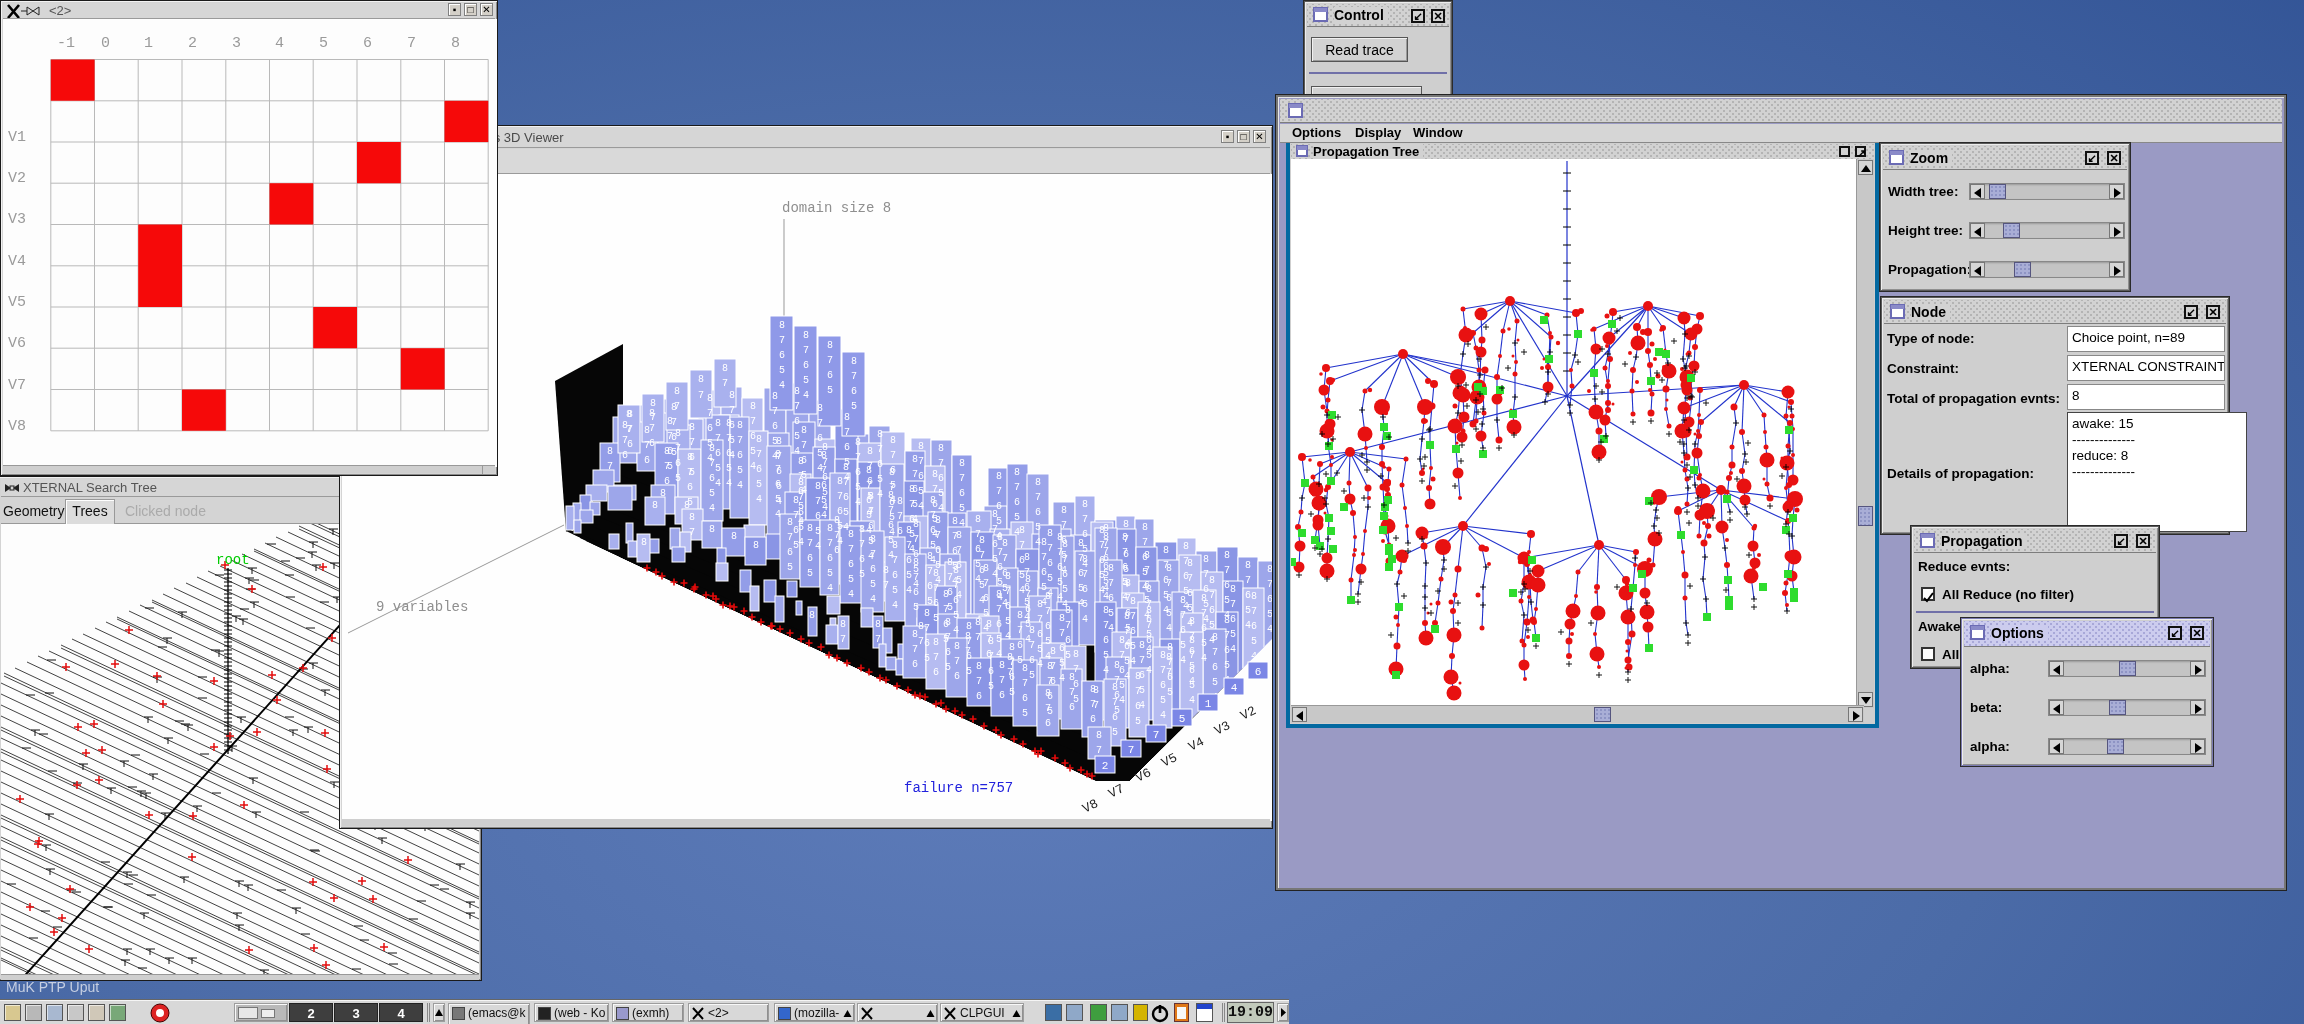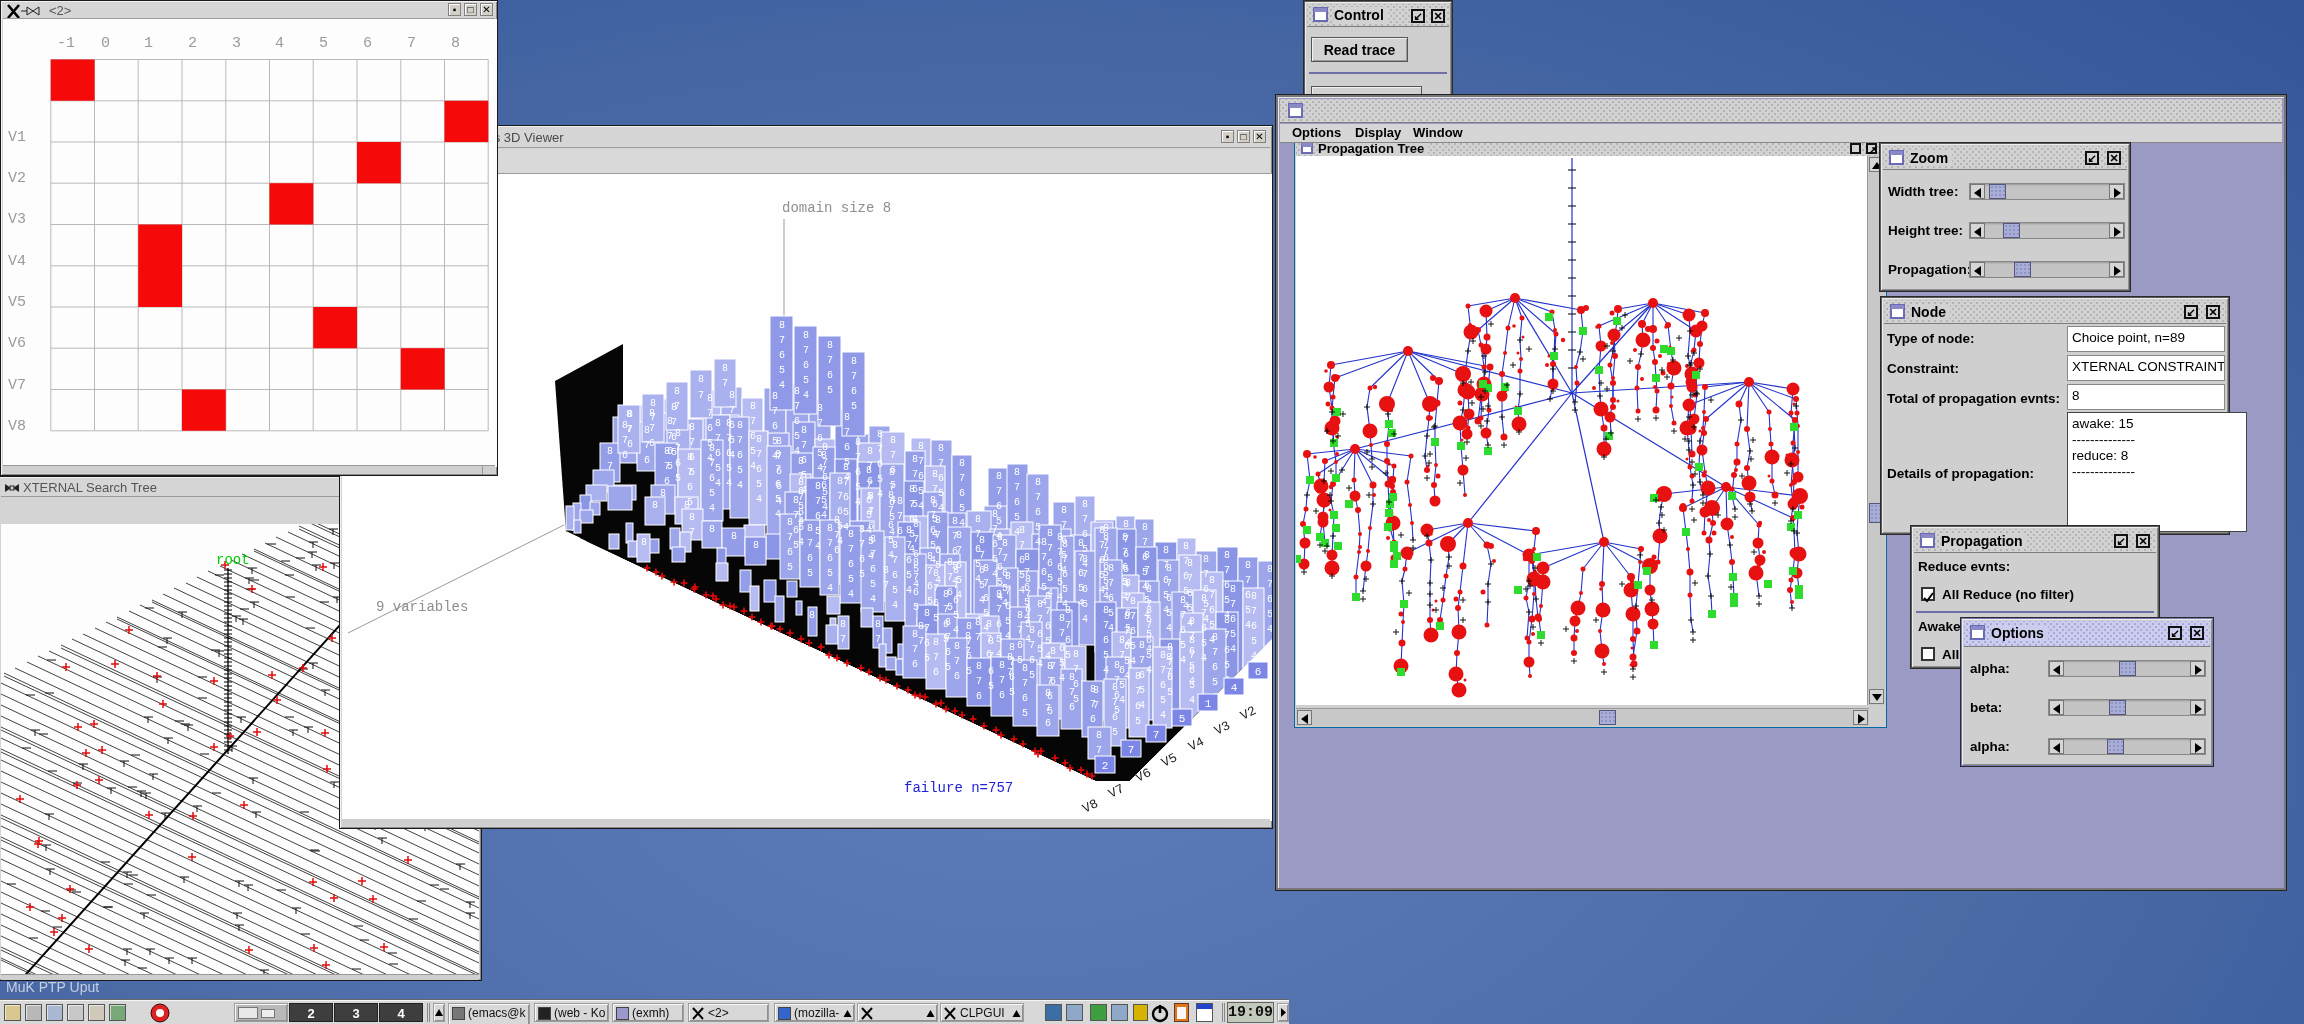--- a/index.html
+++ b/index.html
@@ -31,20 +31,25 @@
 .fld{position:absolute;background:#fff;border:1px solid #888;font-size:13.5px;line-height:16px;color:#000;padding:3px 2px 0 4px;white-space:nowrap;overflow:hidden}
 .tsk{position:absolute;border:1px solid #9d9d9d;box-shadow:inset 1px 1px 0 #f8f8f8,inset -1px -1px 0 #909090;background:#d8d8d8}
 </style></head><body>
 <div class="abs" style="left:0;top:139px;width:3px;height:36px;background:#111"></div>
 <div class="abs" style="left:6px;top:979px;color:#c6cfe2;font-size:14px">MuK PTP Uput</div>
 <div class="xwin" style="left:-2px;top:476px;width:484px;height:505px;z-index:3">
     <div class="xtit" style="height:18px;line-height:18px"><span style="margin-left:22px">XTERNAL Search Tree</span><svg width="16" height="12" style="position:absolute;left:3px;top:3px">
         <path d="M1 2l6 4-6 4zM15 2l-6 4 6 4z" fill="#222"></path>
         <rect x="6" y="4" width="4" height="4" fill="none" stroke="#222"></rect>
       </svg></div>
+    <div class="abs" style="left:2px;top:21px;right:2px;height:26px;background:#d4d4d4;border-bottom:1px solid #999">
+      <div class="abs" style="left:0;top:2px;width:62px;height:24px;font-size:14px;color:#111;padding:3px 0 0 2px">Geometry</div>
+      <div class="abs" style="left:64px;top:1px;width:50px;height:25px;border:1px solid #999;border-bottom:none;background:#dcdcdc;box-shadow:inset 1px 1px 0 #fff;font-size:14px;color:#111;text-align:center;padding-top:3px">Trees</div>
+      <div class="abs" style="left:124px;top:2px;width:90px;font-size:14px;color:#aaa;padding-top:3px">Clicked node</div>
+    </div>
     <div class="abs" style="left:2px;top:47px;width:478px;height:450px;background:#fdfdfd"></div>
     <svg width="478" height="450" style="position:absolute;left:2px;top:47px">
       <defs>
         <path id="rp" d="M-4 0h8M0 -4v8" stroke="#e40c0c" stroke-width="1.5" fill="none"></path>
       </defs>
       <g stroke="#111" stroke-width="0.8">
         <line x1="377" y1="-38" x2="478" y2="10"></line>
         <line x1="377" y1="-35" x2="478" y2="12"></line>
         <line x1="366" y1="-32" x2="478" y2="21"></line>
         <line x1="355" y1="-26" x2="478" y2="32"></line>
@@ -1674,34 +1679,34 @@
       <div class="abs" style="right:12px;top:0;width:1px;height:8px;background:#999"></div>
     </div>
   </div>
 <div class="mwin" style="left:1304px;top:1px;width:148px;height:140px;z-index:2">
     <div class="mtit" style="height:23px">
       <div class="mico" style="top:3px"></div>
       <div class="mtxt" style="top:3px">Control</div>
       <div class="mbtn" style="right:24px">↙</div>
       <div class="mbtn" style="right:4px">✕</div>
     </div>
-    <div class="abs" style="left:6px;top:35px;width:97px;height:25px;background:#d2d2d2;border:1px solid #555;box-shadow:inset 1px 1px 0 #f0f0f0,inset -1px -1px 0 #999;font-size:14px;font-weight:bold;text-align:center;padding-top:4px">Read trace</div>
+    <div class="abs" style="left:6px;top:35px;width:97px;height:25px;background:#d2d2d2;border:1px solid #555;box-shadow:inset 1px 1px 0 #f0f0f0,inset -1px -1px 0 #999;font-size:14px;font-weight:normal;text-align:center;padding-top:4px">Read trace</div>
     <div class="abs" style="left:4px;top:70px;right:4px;height:2px;background:#7070a8"></div>
     <div class="abs" style="left:6px;top:84px;width:111px;height:25px;background:#d2d2d2;border:1px solid #555;box-shadow:inset 1px 1px 0 #f0f0f0"></div>
   </div>
 <div class="abs" style="left:1276px;top:95px;width:1010px;height:795px;z-index:6;background:#9a9ac4;border:2px solid #777;outline:1px solid #222;box-shadow:inset 1px 1px 0 #e8e8e8">
     <div class="mtit" style="height:24px">
       <div class="mico" style="top:4px;left:8px"></div>
     </div>
     <div class="abs" style="left:2px;top:27px;right:2px;height:19px;background:#d6d6d6;border-bottom:1px solid #888;font-weight:bold;font-size:13px;color:#000;z-index:3">
       <span style="position:absolute;left:12px;top:1px">Options</span>
       <span style="position:absolute;left:75px;top:1px">Display</span>
       <span style="position:absolute;left:133px;top:1px">Window</span>
     </div>
-    <div class="abs" style="left:16px;top:42px;width:593px;height:589px;background:#cfcfcf;border:1px solid #0369a1;z-index:1">
+    <div class="abs" style="left:8px;top:42px;width:593px;height:589px;background:#cfcfcf;border:4px solid #0369a1;z-index:1">
       <div class="mtit" style="height:16px;top:1px;left:1px;right:1px">
         <div class="mico" style="left:5px;top:1px;width:12px;height:12px"></div>
         <div class="mtxt" style="left:22px;top:0px;font-size:13px">Propagation Tree</div>
         <div class="mbtn" style="right:24px;top:2px;width:11px;height:11px"></div>
         <div class="mbtn" style="right:8px;top:2px;width:11px;height:11px">↗</div>
       </div>
       <div class="abs" style="left:1px;top:16px;width:572px;height:549px;background:#fff">
         <svg width="572" height="549" style="position:absolute;left:0;top:0">
           <line x1="276" y1="2" x2="276" y2="237" stroke="#2233cc" stroke-width="1.2"></line>
           <line x1="272" y1="14" x2="280" y2="14" stroke="#000"></line>

